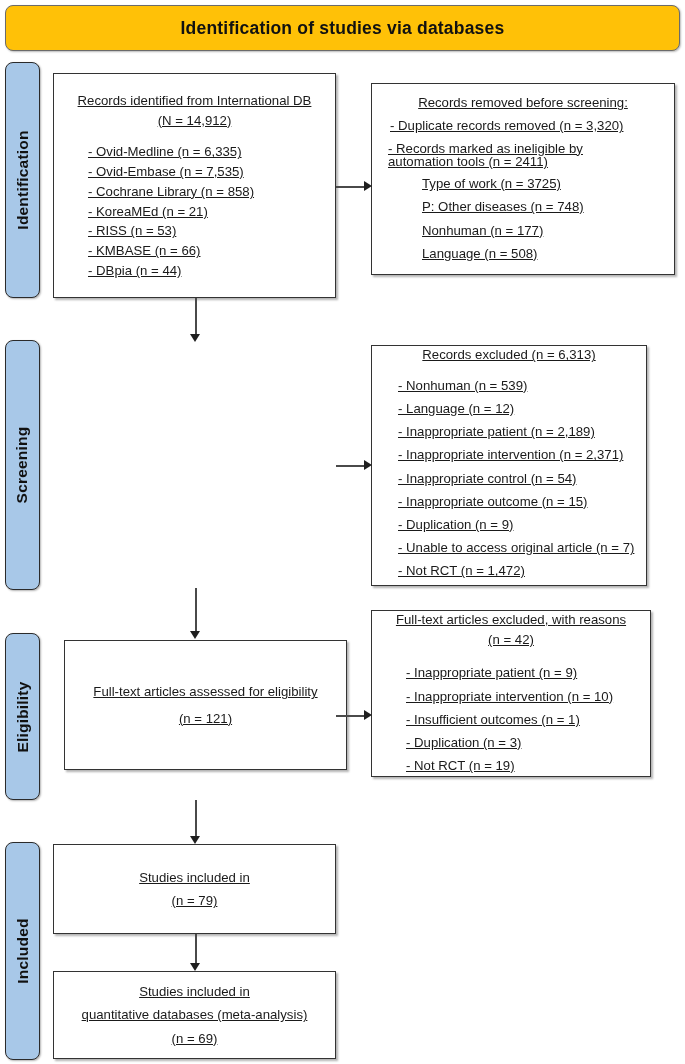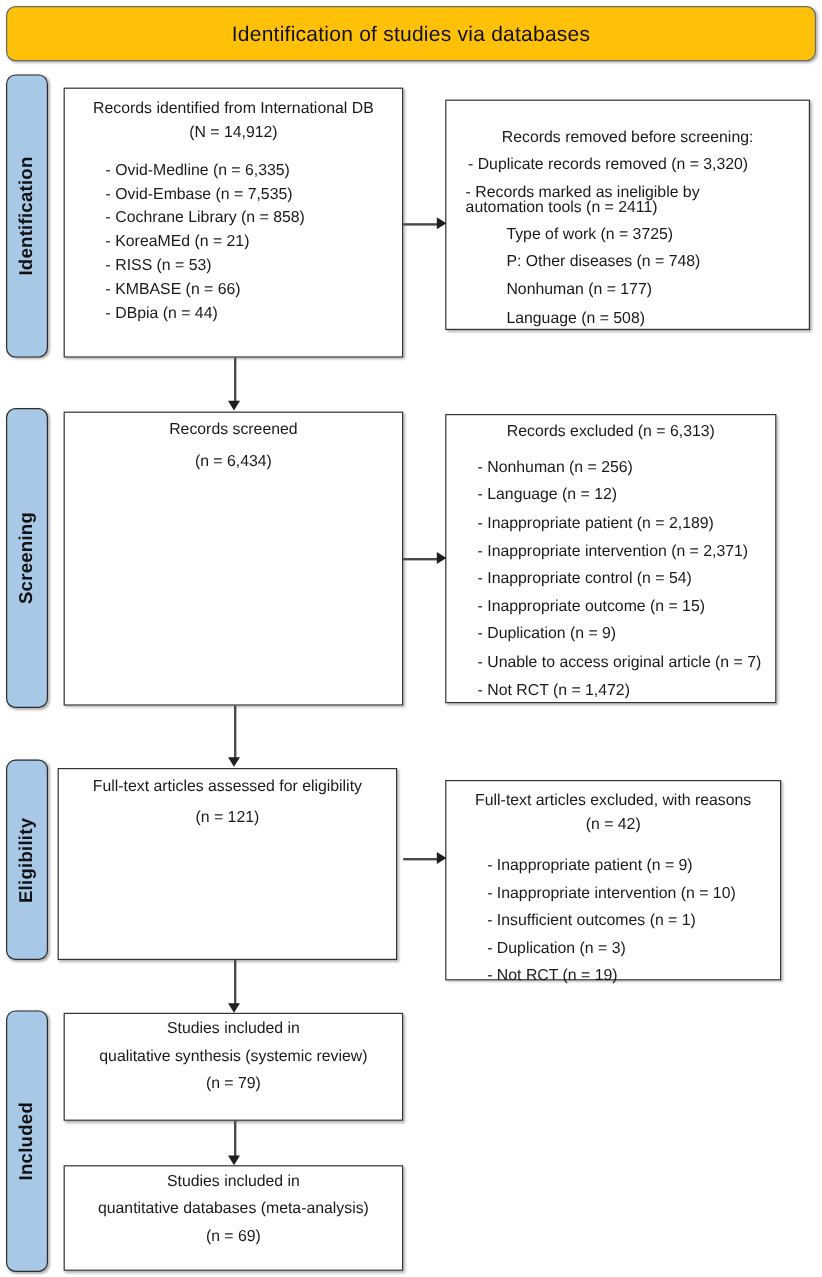--- a/index.html
+++ b/index.html
@@ -31,21 +31,21 @@
     border: 1px solid #6b6b6b;
     border-radius: 8px;
     box-sizing: border-box;
     display: flex;
     align-items: center;
     justify-content: center;
     box-shadow: 1px 1px 2px rgba(0,0,0,0.28);
   }
   .banner-title {
     font-size: 17.5px;
-    font-weight: normal;
+    font-weight: bold;
     color: #111111;
     letter-spacing: 0.2px;
     white-space: nowrap;
   }
 
   
   .stage-label {
     position: absolute;
     left: 5px;
     width: 35px;
@@ -69,21 +69,23 @@
   }
 
   
   .box {
     position: absolute;
     background: #ffffff;
     border: 1.5px solid #333333;
     box-sizing: border-box;
     display: flex;
     flex-direction: column;
+    justify-content: center;
     box-shadow: 1.5px 1.5px 2px rgba(0,0,0,0.30);
+    text-decoration: underline;
   }
   .box .ln {
     font-size: 13.2px;
     line-height: 1.0;
     color: #1a1a1a;
     white-space: nowrap;
   }
   .ctr { text-align: center; }
   .center-block {
     width: 100%;
@@ -177,69 +179,62 @@
       <div class="ln" style="margin:0;">automation  tools   (n = 2411)</div>
     </div>
     <div class="list-block gap8" style="padding-left:42px; margin-top:4px;">
       <div class="ln">Type of work (n = 3725)</div>
       <div class="ln">P: Other diseases (n = 748)</div>
       <div class="ln">Nonhuman  (n = 177)</div>
       <div class="ln">Language (n = 508)</div>
     </div>
   </div>
 
-  <div class="box" style="left:53px; top:343px; width:283px; height:245px;">
-    <div class="center-block gap10">
-      <div class="ln ctr">Records screened</div>
-      <div class="ln ctr">(n = 6,434)</div>
-    </div>
-  </div>
 
   <div class="box" style="left:371px; top:345px; width:276px; height:241px; padding:6px 8px;">
     <div class="center-block">
       <div class="ln ctr">Records excluded  (n = 6,313)</div>
     </div>
     <div class="list-block gap8" style="padding-left:18px; margin-top:12px;">
-      <div class="ln">- Nonhuman (n = 256)</div>
+      <div class="ln">- Nonhuman (n = 539)</div>
       <div class="ln">- Language (n = 12)</div>
       <div class="ln">- Inappropriate patient (n = 2,189)</div>
       <div class="ln">- Inappropriate intervention (n = 2,371)</div>
       <div class="ln">- Inappropriate control (n = 54)</div>
       <div class="ln">- Inappropriate outcome (n = 15)</div>
       <div class="ln">- Duplication (n = 9)</div>
       <div class="ln">- Unable to access original article (n = 7)</div>
       <div class="ln">- Not RCT (n = 1,472)</div>
     </div>
   </div>
 
-  <div class="box" style="left:48px; top:640px; width:283px; height:160px;">
+  <div class="box" style="left:64px; top:640px; width:283px; height:130px;">
     <div class="center-block gap10">
       <div class="ln ctr">Full-text articles assessed for eligibility</div>
       <div class="ln ctr">(n = 121)</div>
     </div>
   </div>
 
-  <div class="box" style="left:371px; top:650px; width:280px; height:167px; padding:6px 8px;">
+  <div class="box" style="left:371px; top:610px; width:280px; height:167px; padding:6px 8px;">
     <div class="center-block gap6">
       <div class="ln ctr">Full-text articles excluded, with reasons</div>
       <div class="ln ctr">(n = 42)</div>
     </div>
     <div class="list-block gap8" style="padding-left:26px; margin-top:12px;">
       <div class="ln">-  Inappropriate patient (n = 9)</div>
       <div class="ln">-  Inappropriate intervention (n = 10)</div>
       <div class="ln">-  Insufficient outcomes (n = 1)</div>
       <div class="ln">-  Duplication  (n = 3)</div>
       <div class="ln">-  Not RCT (n = 19)</div>
     </div>
   </div>
 
   <div class="box" style="left:53px; top:844px; width:283px; height:90px;">
     <div class="center-block gap8">
       <div class="ln ctr">Studies included in</div>
-      <div class="ln ctr">qualitative synthesis (systemic review)</div>
       <div class="ln ctr">(n = 79)</div>
     </div>
   </div>
 
   <div class="box" style="left:53px; top:971px; width:283px; height:88px;">
     <div class="center-block gap8">
       <div class="ln ctr">Studies included in</div>
       <div class="ln ctr">quantitative databases (meta-analysis)</div>
       <div class="ln ctr">(n = 69)</div>
     </div>

